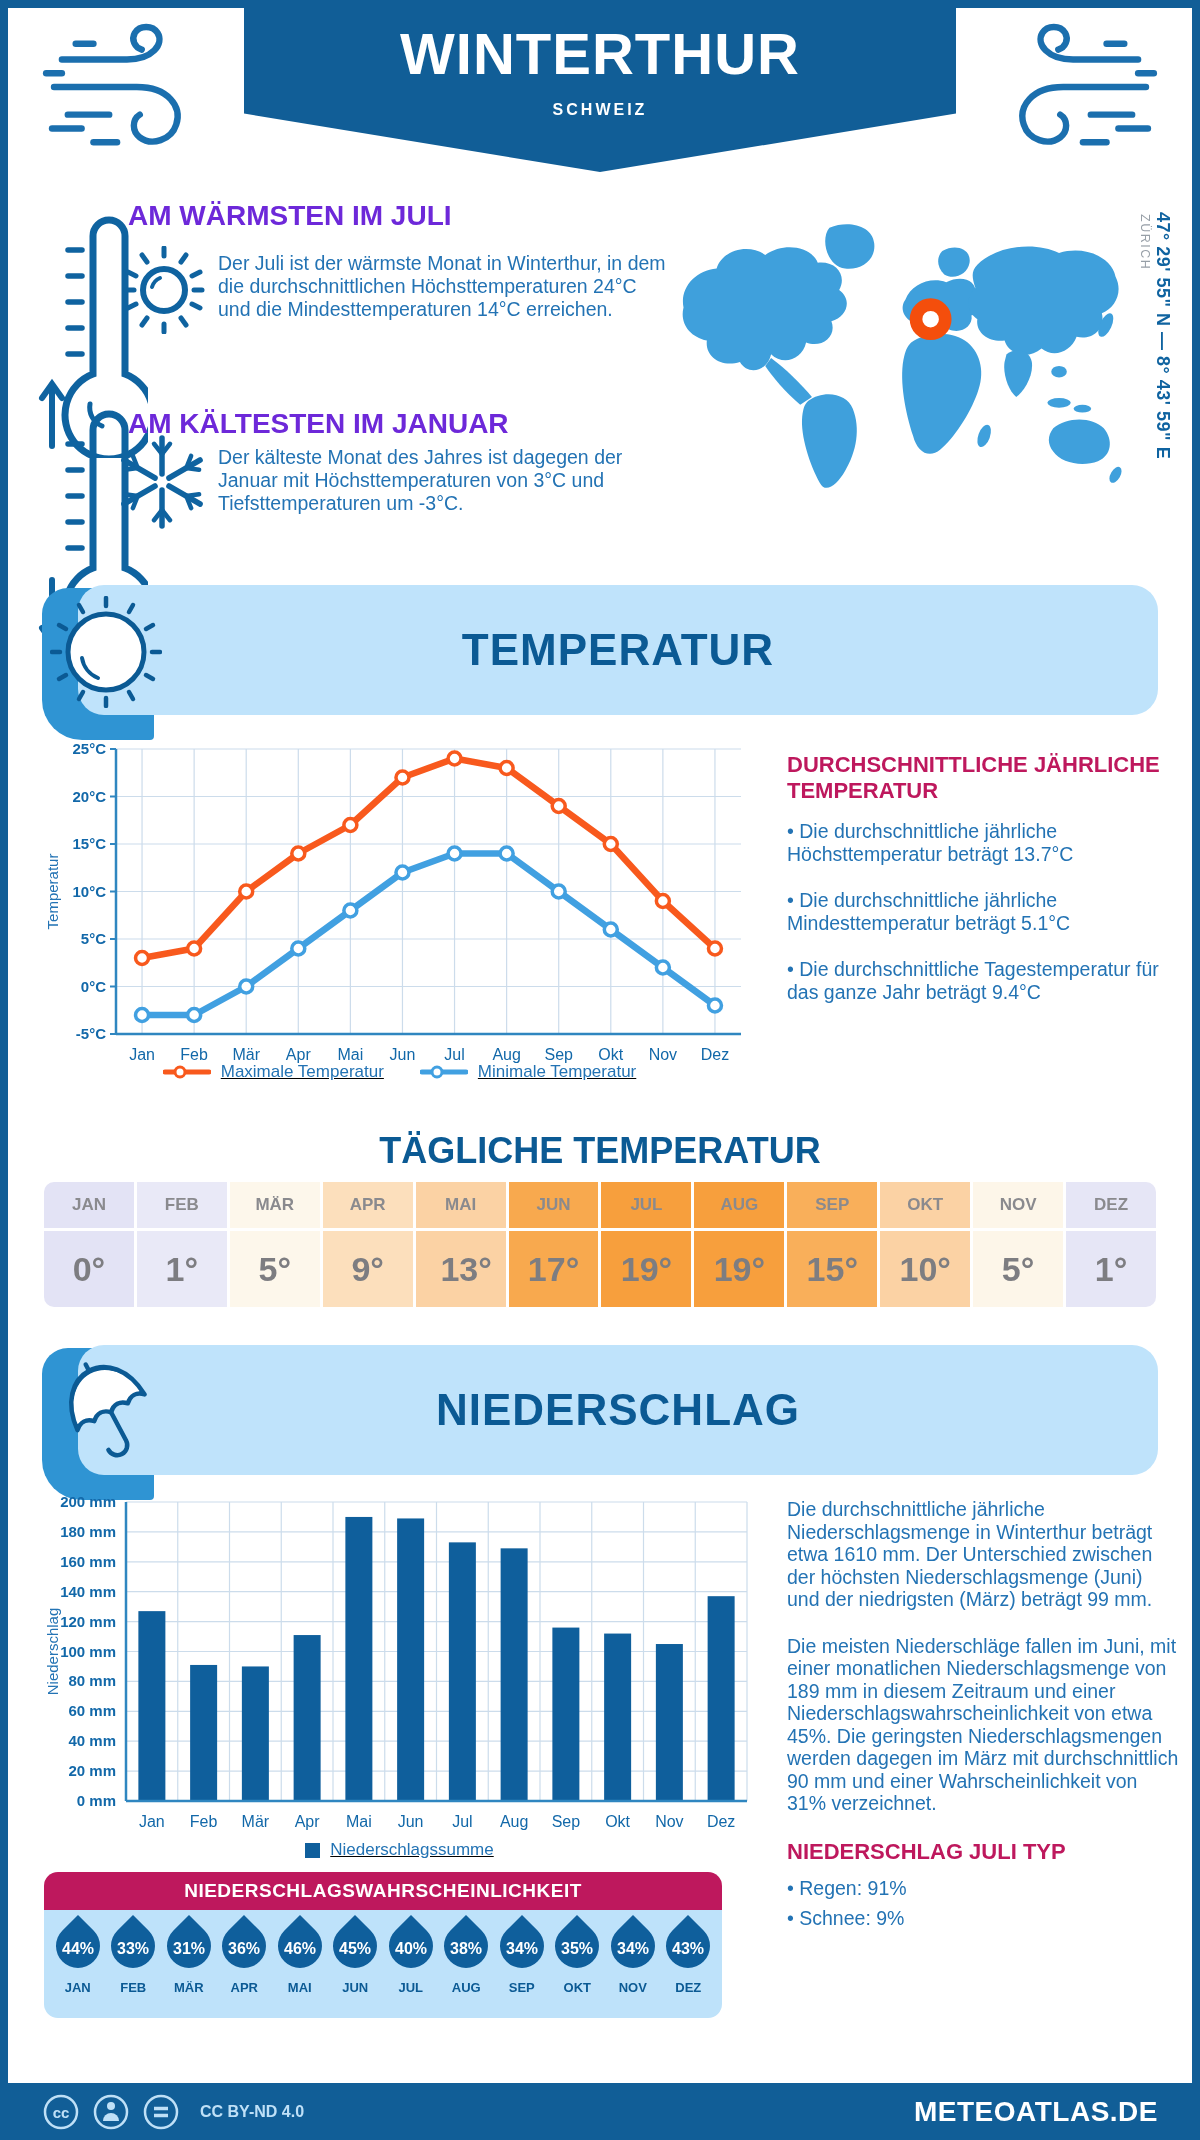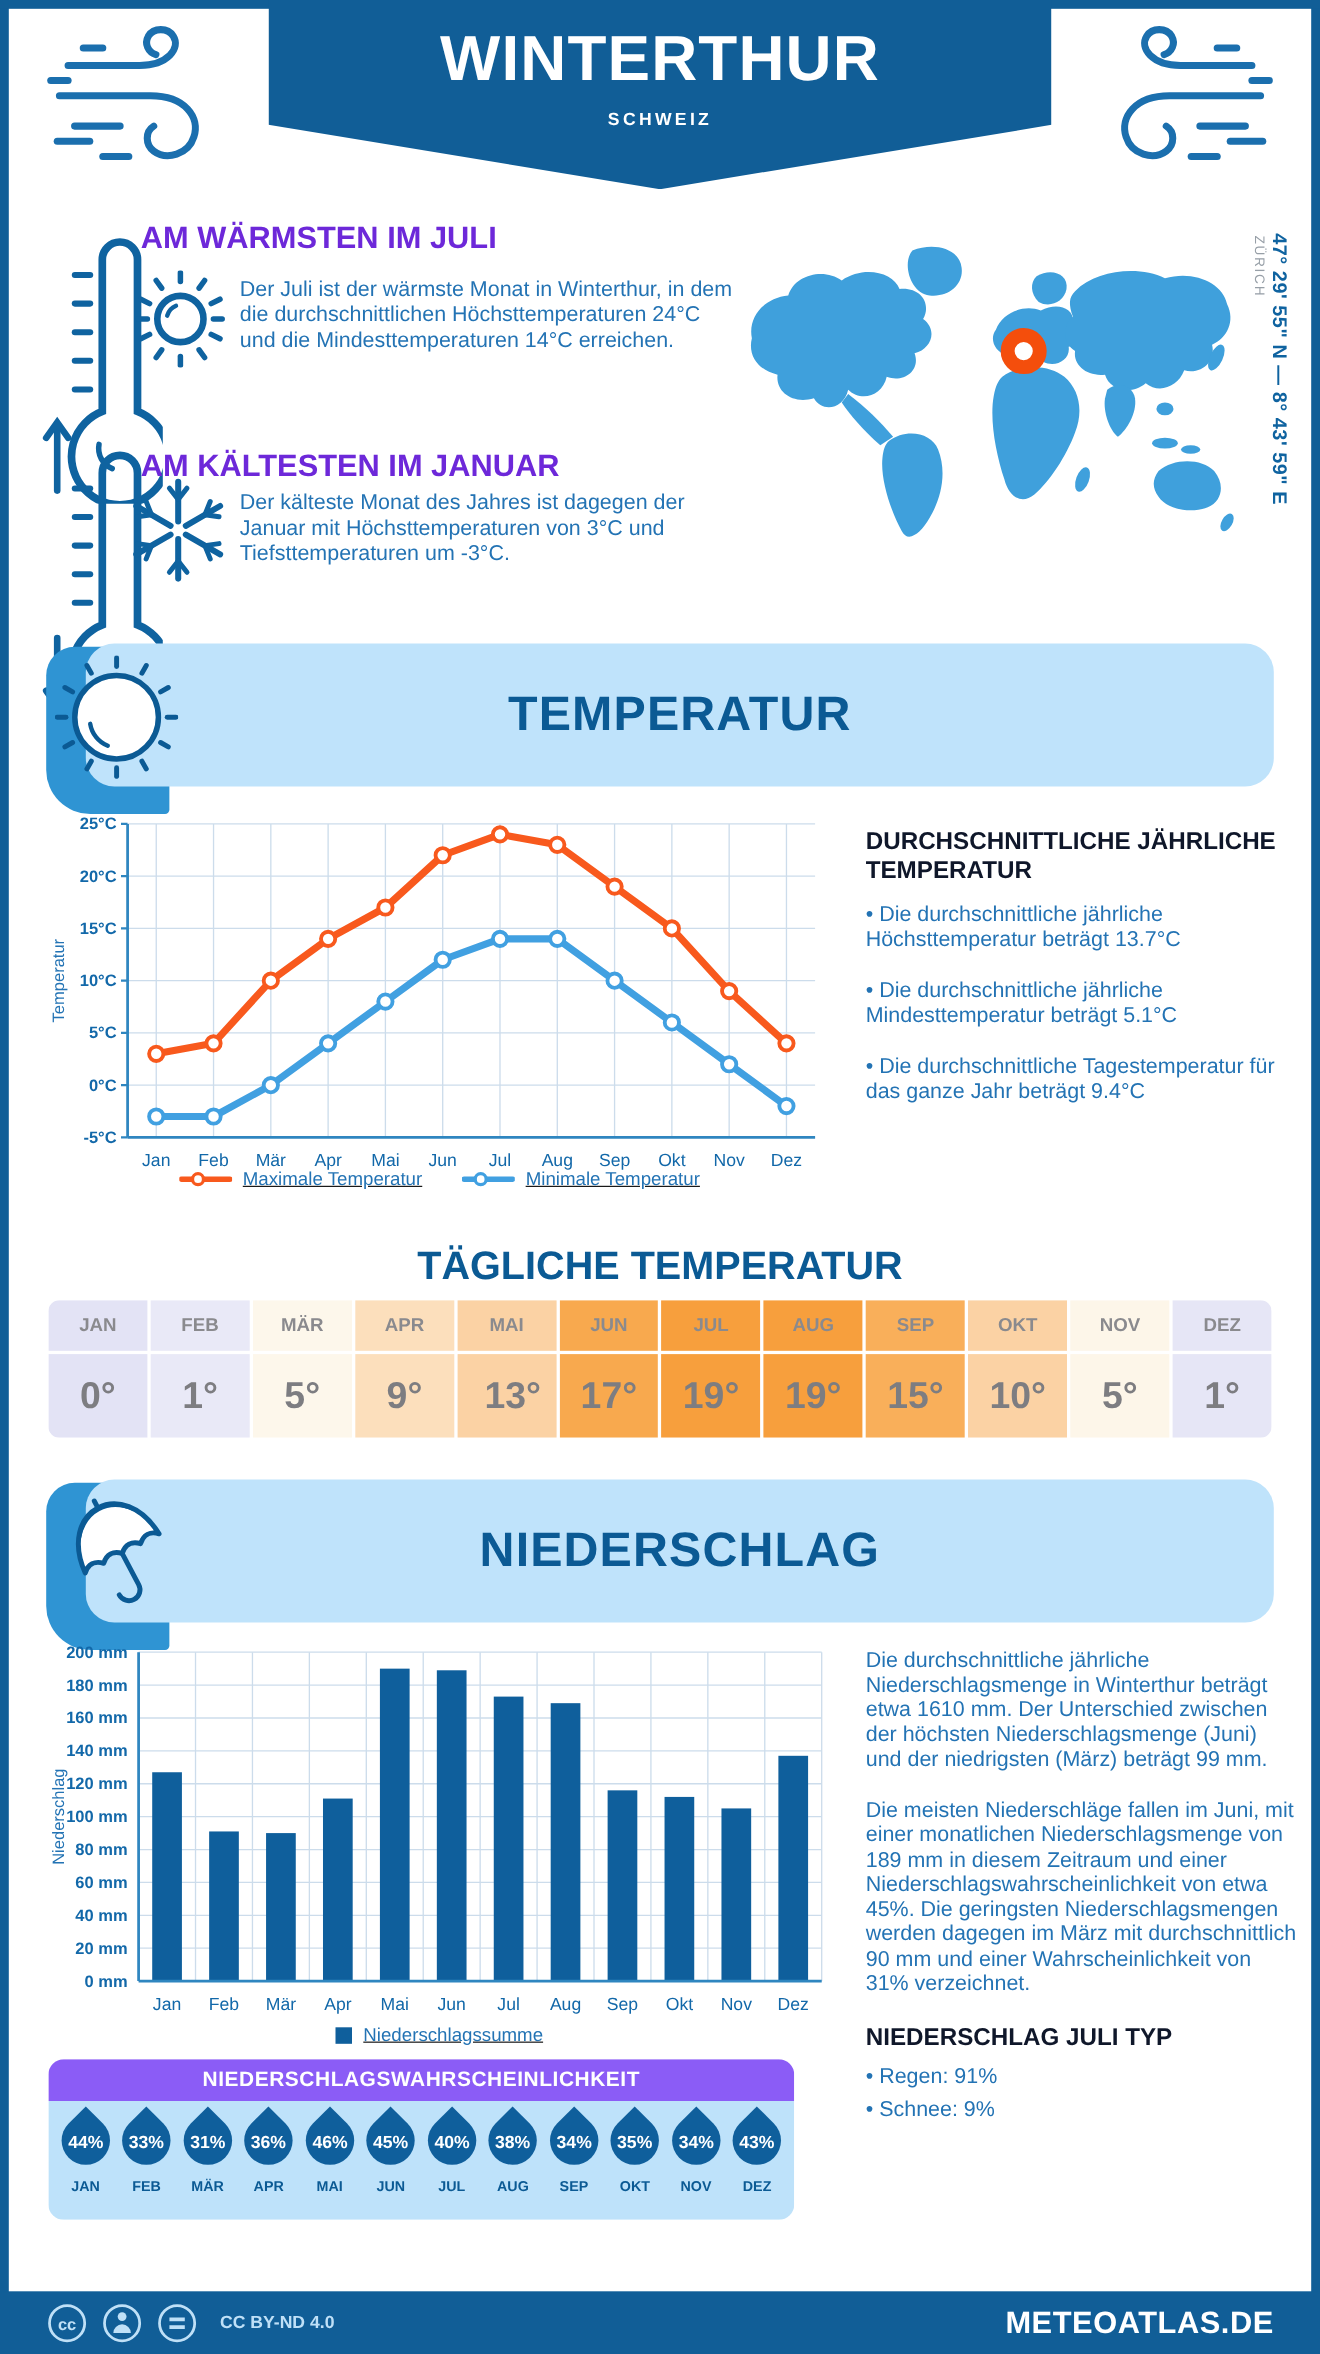--- a/index.html
+++ b/index.html
@@ -15,37 +15,37 @@
   .head-sub{margin:0;padding-top:14px;font-size:16px;font-weight:bold;letter-spacing:3px;}
   
   .h2{font-size:28px;font-weight:bold;color:#6d28d9;}
   .body-text{font-size:19.5px;line-height:23px;color:#2373B4;}
   
   .wedge{width:112px;height:152px;background:#2F94D3;border-radius:26px 4px 4px 40px;}
   .banner-bar{width:1080px;height:130px;background:#BFE3FB;border-radius:26px;
     display:flex;align-items:center;justify-content:center;}
   .banner-title{font-size:44px;font-weight:bold;color:#0B5A94;letter-spacing:1px;}
   
-  .stats-h{font-size:22px;font-weight:bold;color:#0f172a;line-height:26px;}
+  .stats-h{font-size:22px;font-weight:bold;color:#be185d;line-height:26px;}
   .bullet{font-size:19.5px;line-height:22.5px;color:#2373B4;margin:0 0 24px 0;}
   
   .daily-h{font-size:36px;font-weight:bold;color:#0B5A94;text-align:center;}
   .temp-table{display:grid;grid-template-columns:repeat(12,1fr);gap:3px;background:#fff;
     border-radius:10px;overflow:hidden;}
   .tt-head{height:46px;display:flex;align-items:center;justify-content:center;
     font-size:17px;font-weight:bold;color:#8A8A8E;}
   .tt-val{height:76px;display:flex;align-items:center;justify-content:center;
     font-size:34px;font-weight:bold;color:#7D7D81;}
   
   .legend-row{display:flex;justify-content:center;align-items:center;gap:36px;text-decoration:underline;}
   .legend-item{display:flex;align-items:center;gap:10px;font-size:17px;color:#2373B4;}
   .legend-sq{width:15px;height:15px;background:#0F5F9C;display:inline-block;}
   
   .prob-box{width:678px;height:146px;border-radius:14px;overflow:hidden;}
-  .prob-head{height:38px;background:#8b5cf6;color:#fff;font-weight:bold;font-size:19px;
+  .prob-head{height:38px;background:#be185d;color:#fff;font-weight:bold;font-size:19px;
     display:flex;align-items:center;justify-content:center;letter-spacing:0.5px;}
   .prob-body{height:108px;background:#BEE2FA;display:flex;justify-content:space-around;
     padding:0 6px;}
   .slot{display:flex;flex-direction:column;align-items:center;width:55px;}
   .dropbox{width:60px;height:64px;display:flex;align-items:center;justify-content:center;margin-top:4px;}
   .drop{width:44px;height:44px;background:#0F5F9C;border-radius:0 50% 50% 50%;
     transform:rotate(45deg);position:relative;}
   .drop span{position:absolute;inset:0;display:flex;align-items:center;justify-content:center;
     transform:rotate(-45deg) translateY(3px);color:#fff;font-size:16px;font-weight:bold;}
   .slot-label{font-size:13px;font-weight:bold;color:#0B5A94;margin-top:2px;}

